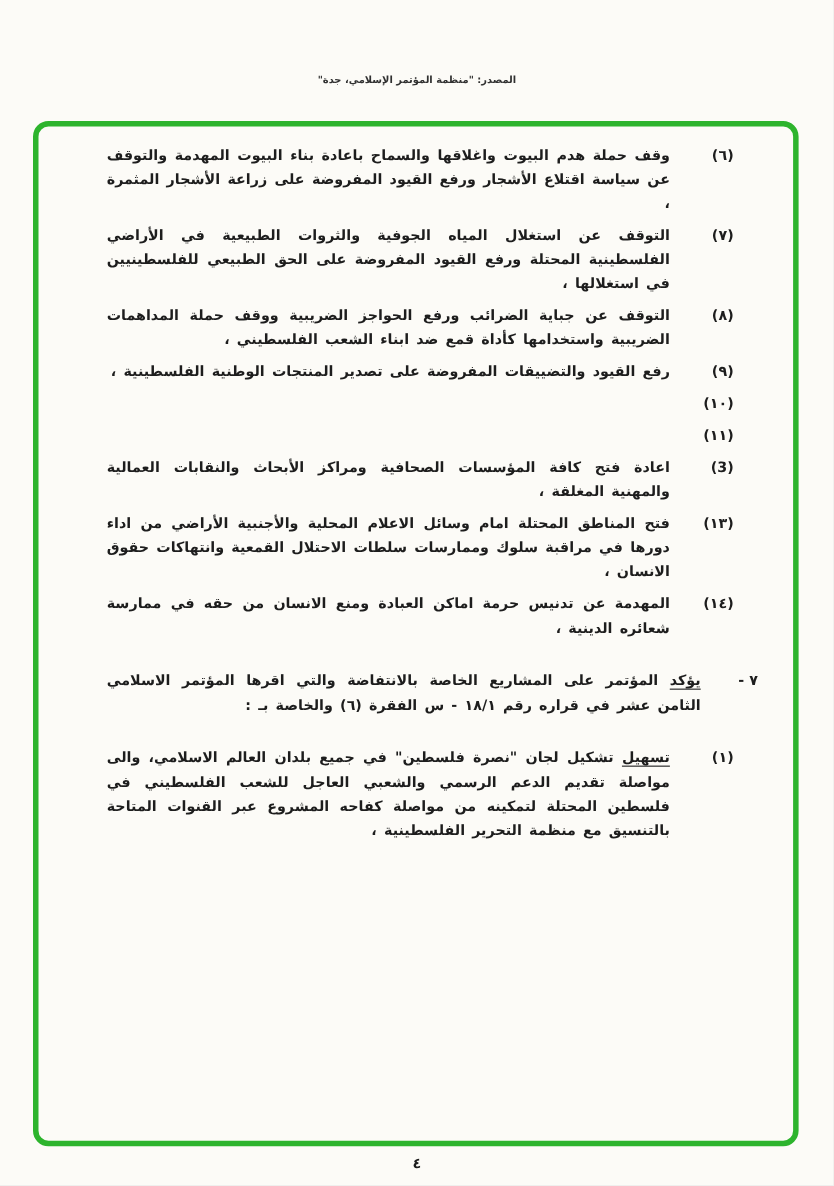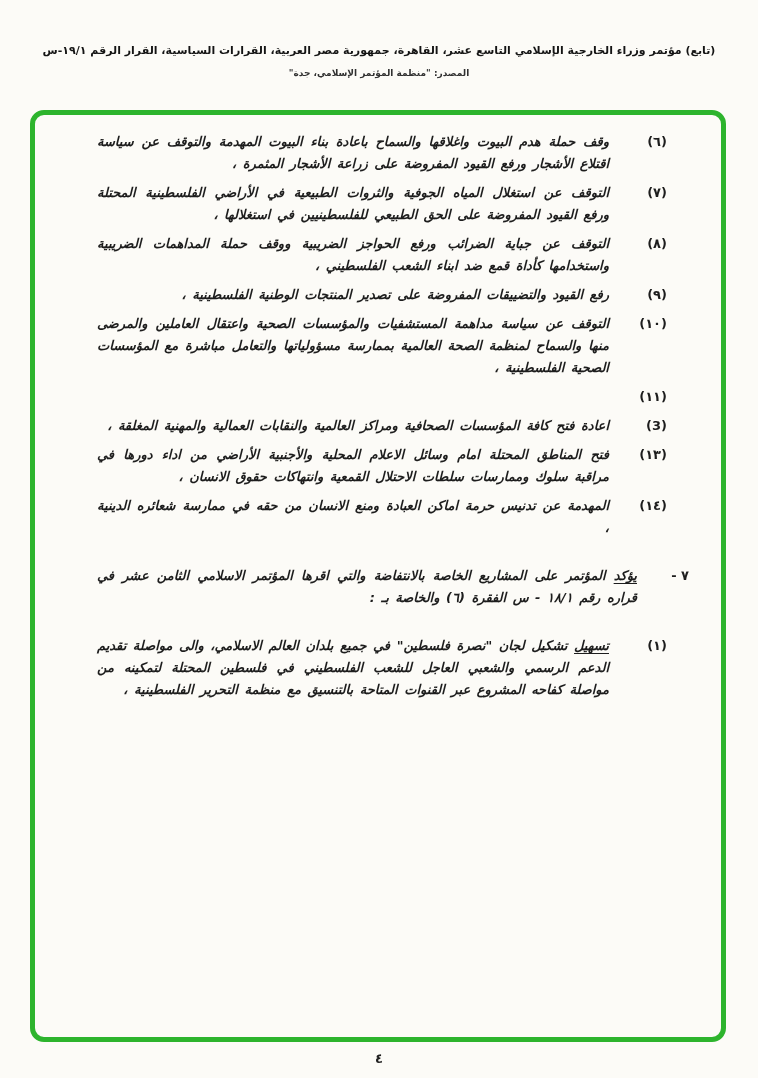--- a/index.html
+++ b/index.html
@@ -67,21 +67,20 @@
   }
   .txt {
     flex: 1;
     margin-right: 12px;
     font-size: 13px;
     font-weight: bold;
     line-height: 22px;
     text-align: justify;
     word-spacing: 2px;
     color: #1d1d1d;
-    font-style: italic;
   }
   .section {
     display: flex;
     align-items: flex-start;
     margin: 26px -22px 26px 0;
   }
   .section .num { flex: 0 0 40px; }
   .u { text-decoration: underline; text-underline-offset: 3px; }
   .sub { margin-top: 4px; }
   .page-number {
@@ -93,21 +92,20 @@
     font-size: 13px;
     font-weight: bold;
     color: #1d1d1d;
   }
 </style>
 </head>
 <body>
 
 <div class="page">
 
-  <div class="header-line">(تابع) مؤتمر وزراء الخارجية الإسلامي التاسع عشر، القاهرة، جمهورية مصر العربية، القرارات السياسية، القرار الرقم ١٩/١-س</div>
   <div class="source-line">المصدر: "منظمة المؤتمر الإسلامي، جدة"</div>
 
   <div class="green-box">
 
     <div class="item">
       <span class="num">(٦)</span>
       <span class="txt">وقف حملة هدم البيوت واغلاقها والسماح باعادة بناء البيوت المهدمة والتوقف عن سياسة اقتلاع الأشجار ورفع القيود المفروضة على زراعة الأشجار المثمرة ،</span>
     </div>
 
     <div class="item">
@@ -120,30 +118,29 @@
       <span class="txt">التوقف عن جباية الضرائب ورفع الحواجز الضريبية ووقف حملة المداهمات الضريبية واستخدامها كأداة قمع ضد ابناء الشعب الفلسطيني ،</span>
     </div>
 
     <div class="item">
       <span class="num">(٩)</span>
       <span class="txt">رفع القيود والتضييقات المفروضة على تصدير المنتجات الوطنية الفلسطينية ،</span>
     </div>
 
     <div class="item">
       <span class="num">(١٠)</span>
-      <span class="txt">التوقف عن سياسة مداهمة المستشفيات والمؤسسات الصحية واعتقال العاملين والمرضى منها والسماح لمنظمة الصحة العالمية بممارسة مسؤولياتها والتعامل مباشرة مع المؤسسات الصحية الفلسطينية ،</span>
     </div>
 
     <div class="item">
       <span class="num">(١١)</span>
     </div>
 
     <div class="item">
       <span class="num">(3)</span>
-      <span class="txt">اعادة فتح كافة المؤسسات الصحافية ومراكز العالمية والنقابات العمالية والمهنية المغلقة ،</span>
+      <span class="txt">اعادة فتح كافة المؤسسات الصحافية ومراكز الأبحاث والنقابات العمالية والمهنية المغلقة ،</span>
     </div>
 
     <div class="item">
       <span class="num">(١٣)</span>
       <span class="txt">فتح المناطق المحتلة امام وسائل الاعلام المحلية والأجنبية الأراضي من اداء دورها في مراقبة سلوك وممارسات سلطات الاحتلال القمعية وانتهاكات حقوق الانسان ،</span>
     </div>
 
     <div class="item">
       <span class="num">(١٤)</span>
       <span class="txt">المهدمة عن تدنيس حرمة اماكن العبادة ومنع الانسان من حقه في ممارسة شعائره الدينية ،</span>

